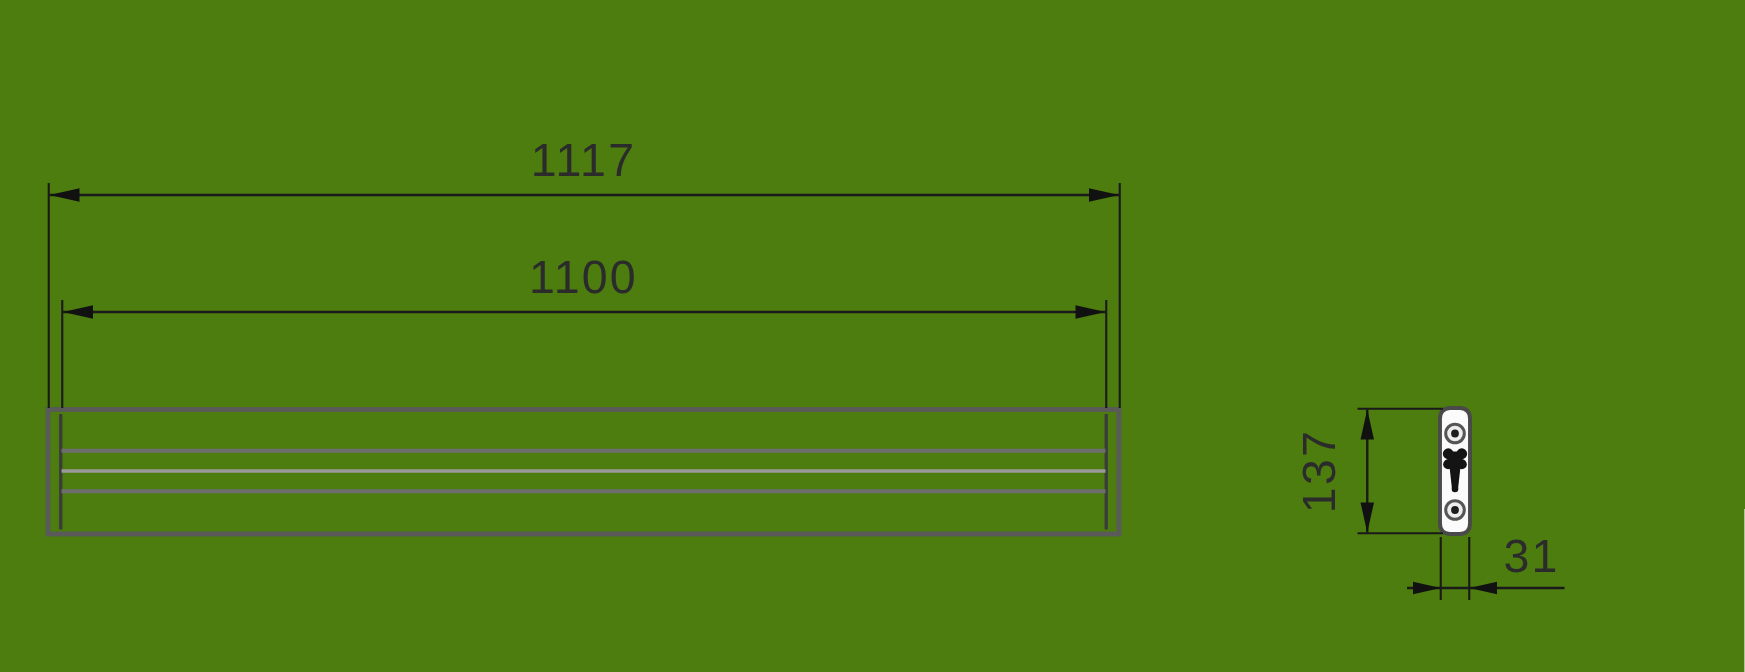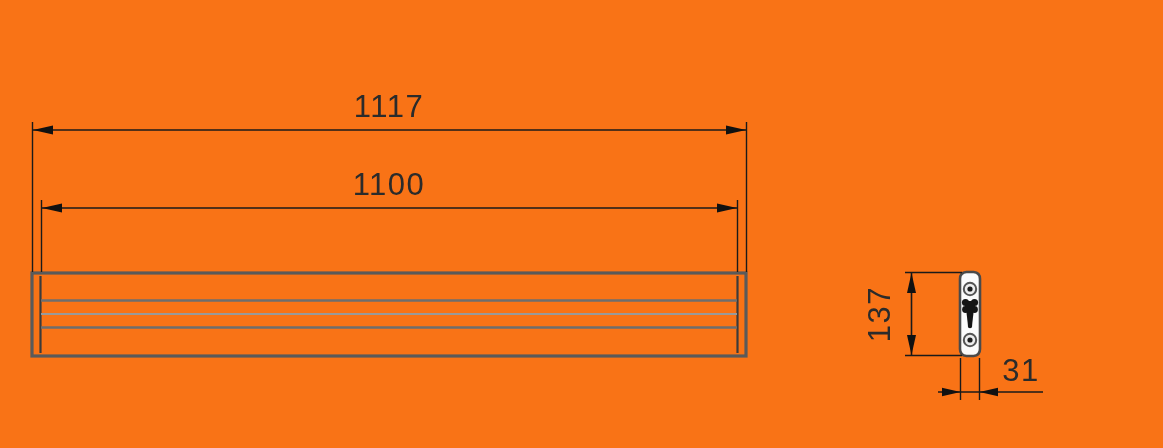--- a/index.html
+++ b/index.html
@@ -8,21 +8,21 @@
     padding: 0;
     background: #ffffff;
   }
   body {
     font-family: "Liberation Sans", sans-serif;
   }
   #drawing-root {
     position: relative;
     width: 1163px;
     height: 448px;
-    background: #f97316;
+    background: #4d7c0f;
     overflow: hidden;
   }
   #cad-svg {
     position: absolute;
     left: 0;
     top: 0;
     width: 1163px;
     height: 448px;
     display: block;
   }

